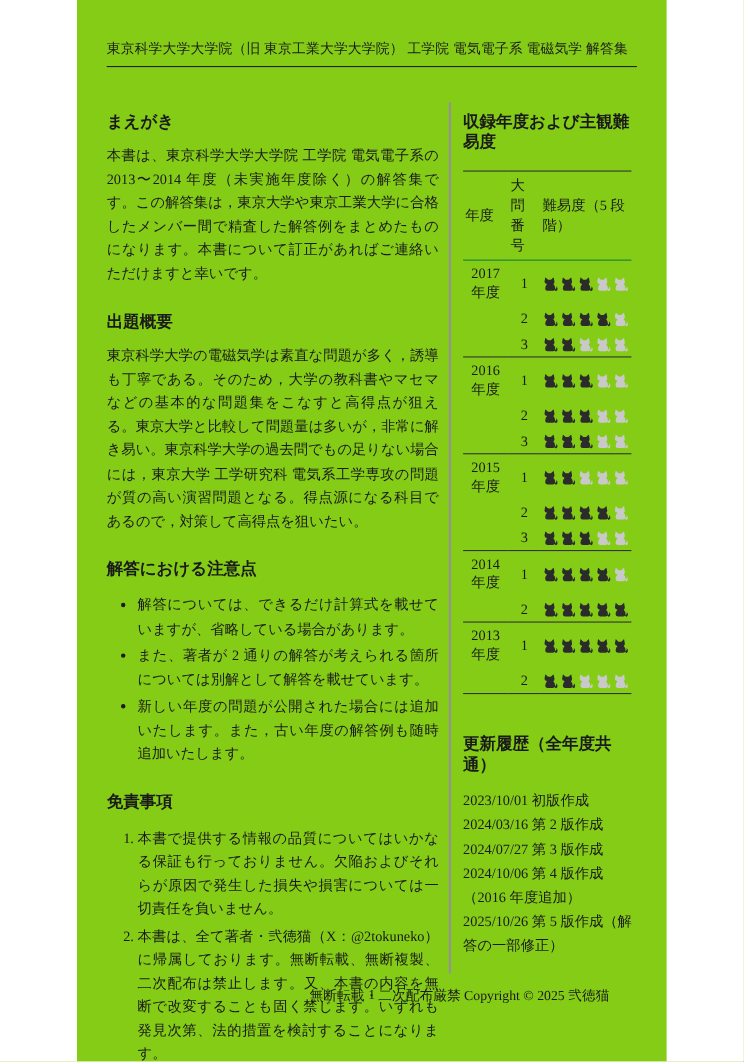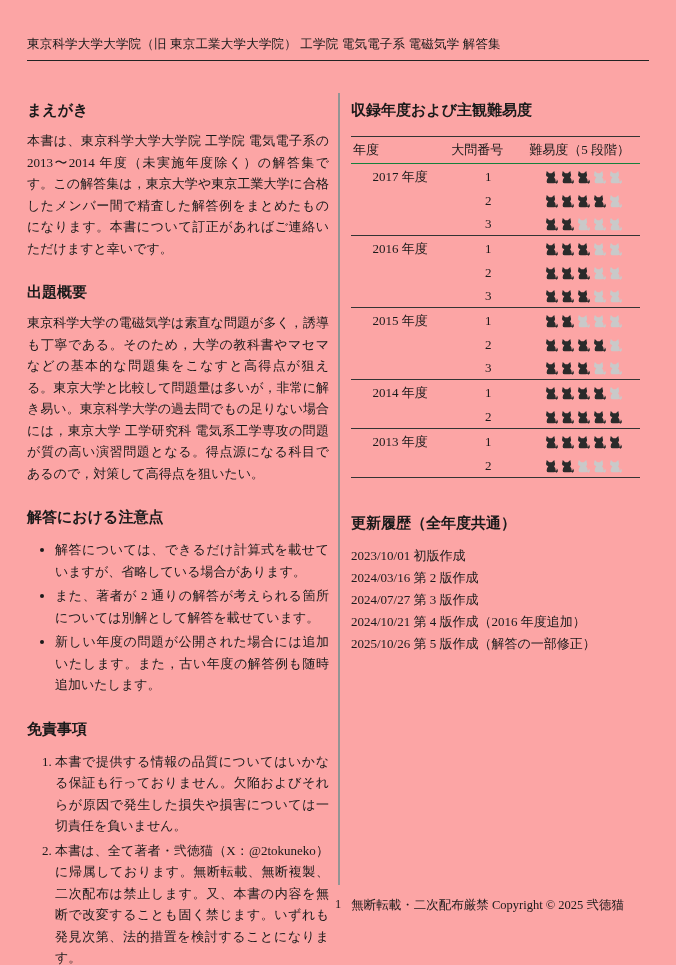--- a/index.html
+++ b/index.html
@@ -1,20 +1,20 @@
 <!DOCTYPE html>
 <html lang="ja"><head>
 <meta charset="utf-8">
 <style>
   html, body { margin: 0; padding: 0; background: #ffffff; }
   .page {
     position: relative;
-    width: 676px; height: 965px;
+    width: 536px; height: 965px;
     margin: 0 auto;
-    background: #fca5a5;
+    background: #84cc16;
     color: #1a1a1a;
     font-family: "Liberation Serif", "DejaVu Serif", serif;
     overflow: hidden;
   }
   .doc-header {
     margin: 36px 27px 0 27px;
     padding-bottom: 7px;
     border-bottom: 1.5px solid #222;
     font-size: 12.5px;
     letter-spacing: 0.2px;
@@ -426,21 +426,21 @@
                 </span></td>
             </tr>
           </tbody>
       </table>
 
       <div class="sec-h" style="margin-top:36px;">更新履歴（全年度共通）</div>
       <div class="history-list">
           <div class="history-item">2023/10/01 初版作成</div>
           <div class="history-item">2024/03/16 第 2 版作成</div>
           <div class="history-item">2024/07/27 第 3 版作成</div>
-          <div class="history-item">2024/10/21 第 4 版作成（2016 年度追加）</div>
+          <div class="history-item">2024/10/06 第 4 版作成（2016 年度追加）</div>
           <div class="history-item">2025/10/26 第 5 版作成（解答の一部修正）</div>
         </div>
     </div>
 
   </div>
 
   <div class="footer">
     <div class="page-num">1</div>
     <div class="copyright">無断転載・二次配布厳禁 Copyright © 2025 弐徳猫</div>
   </div>

